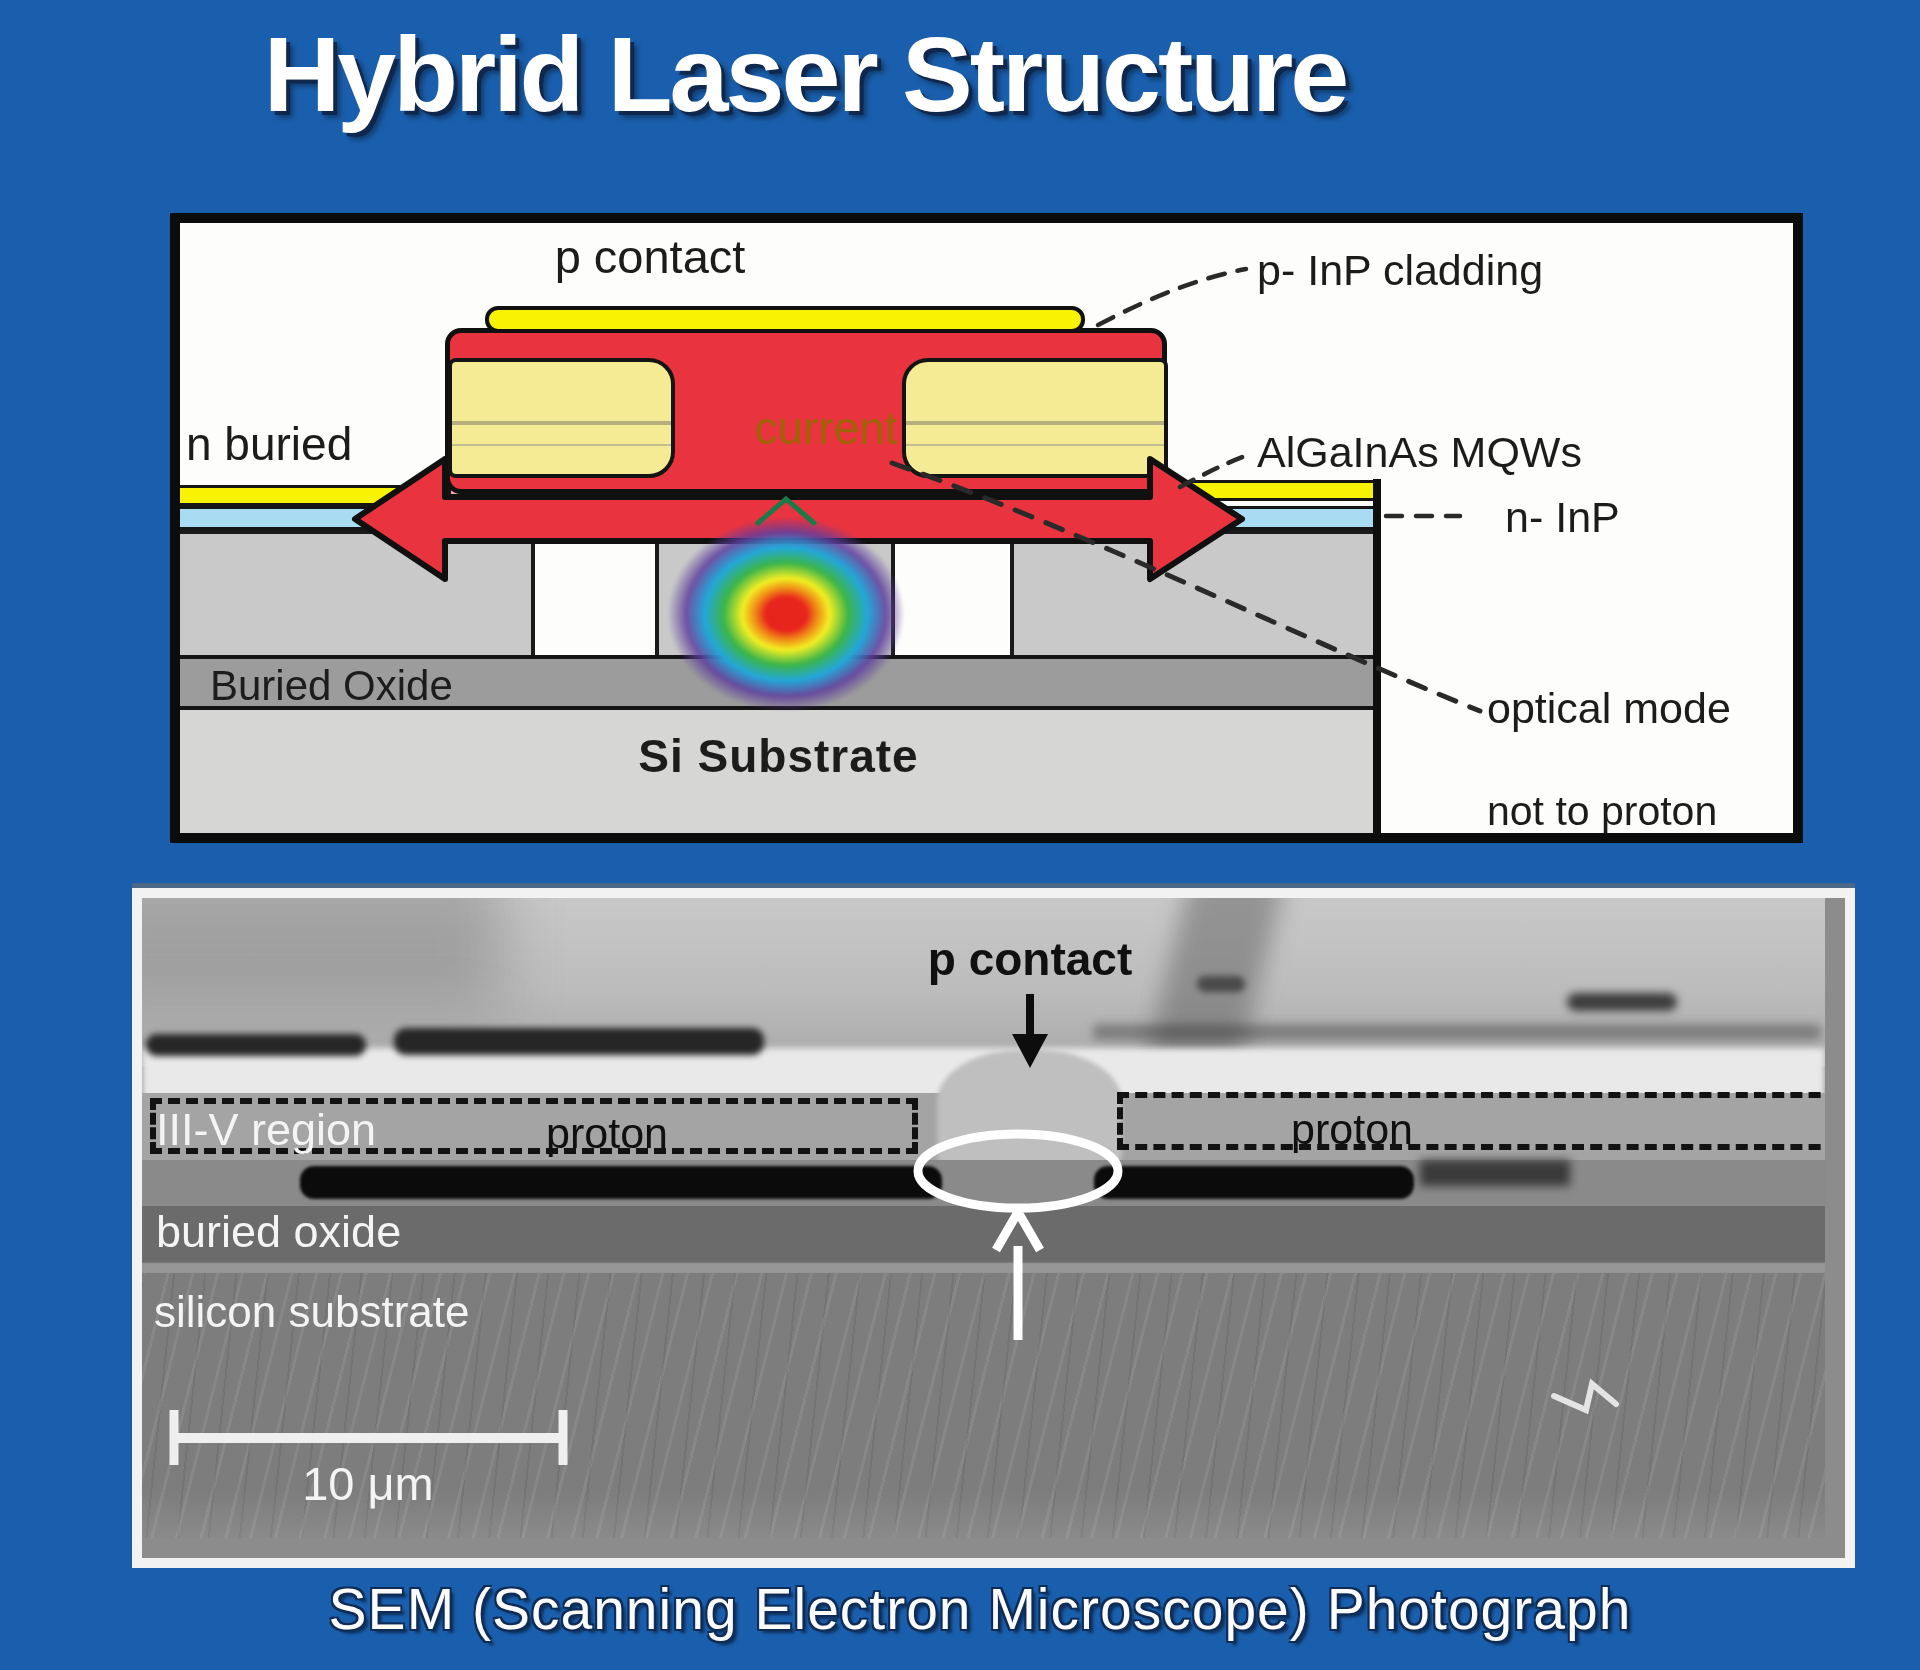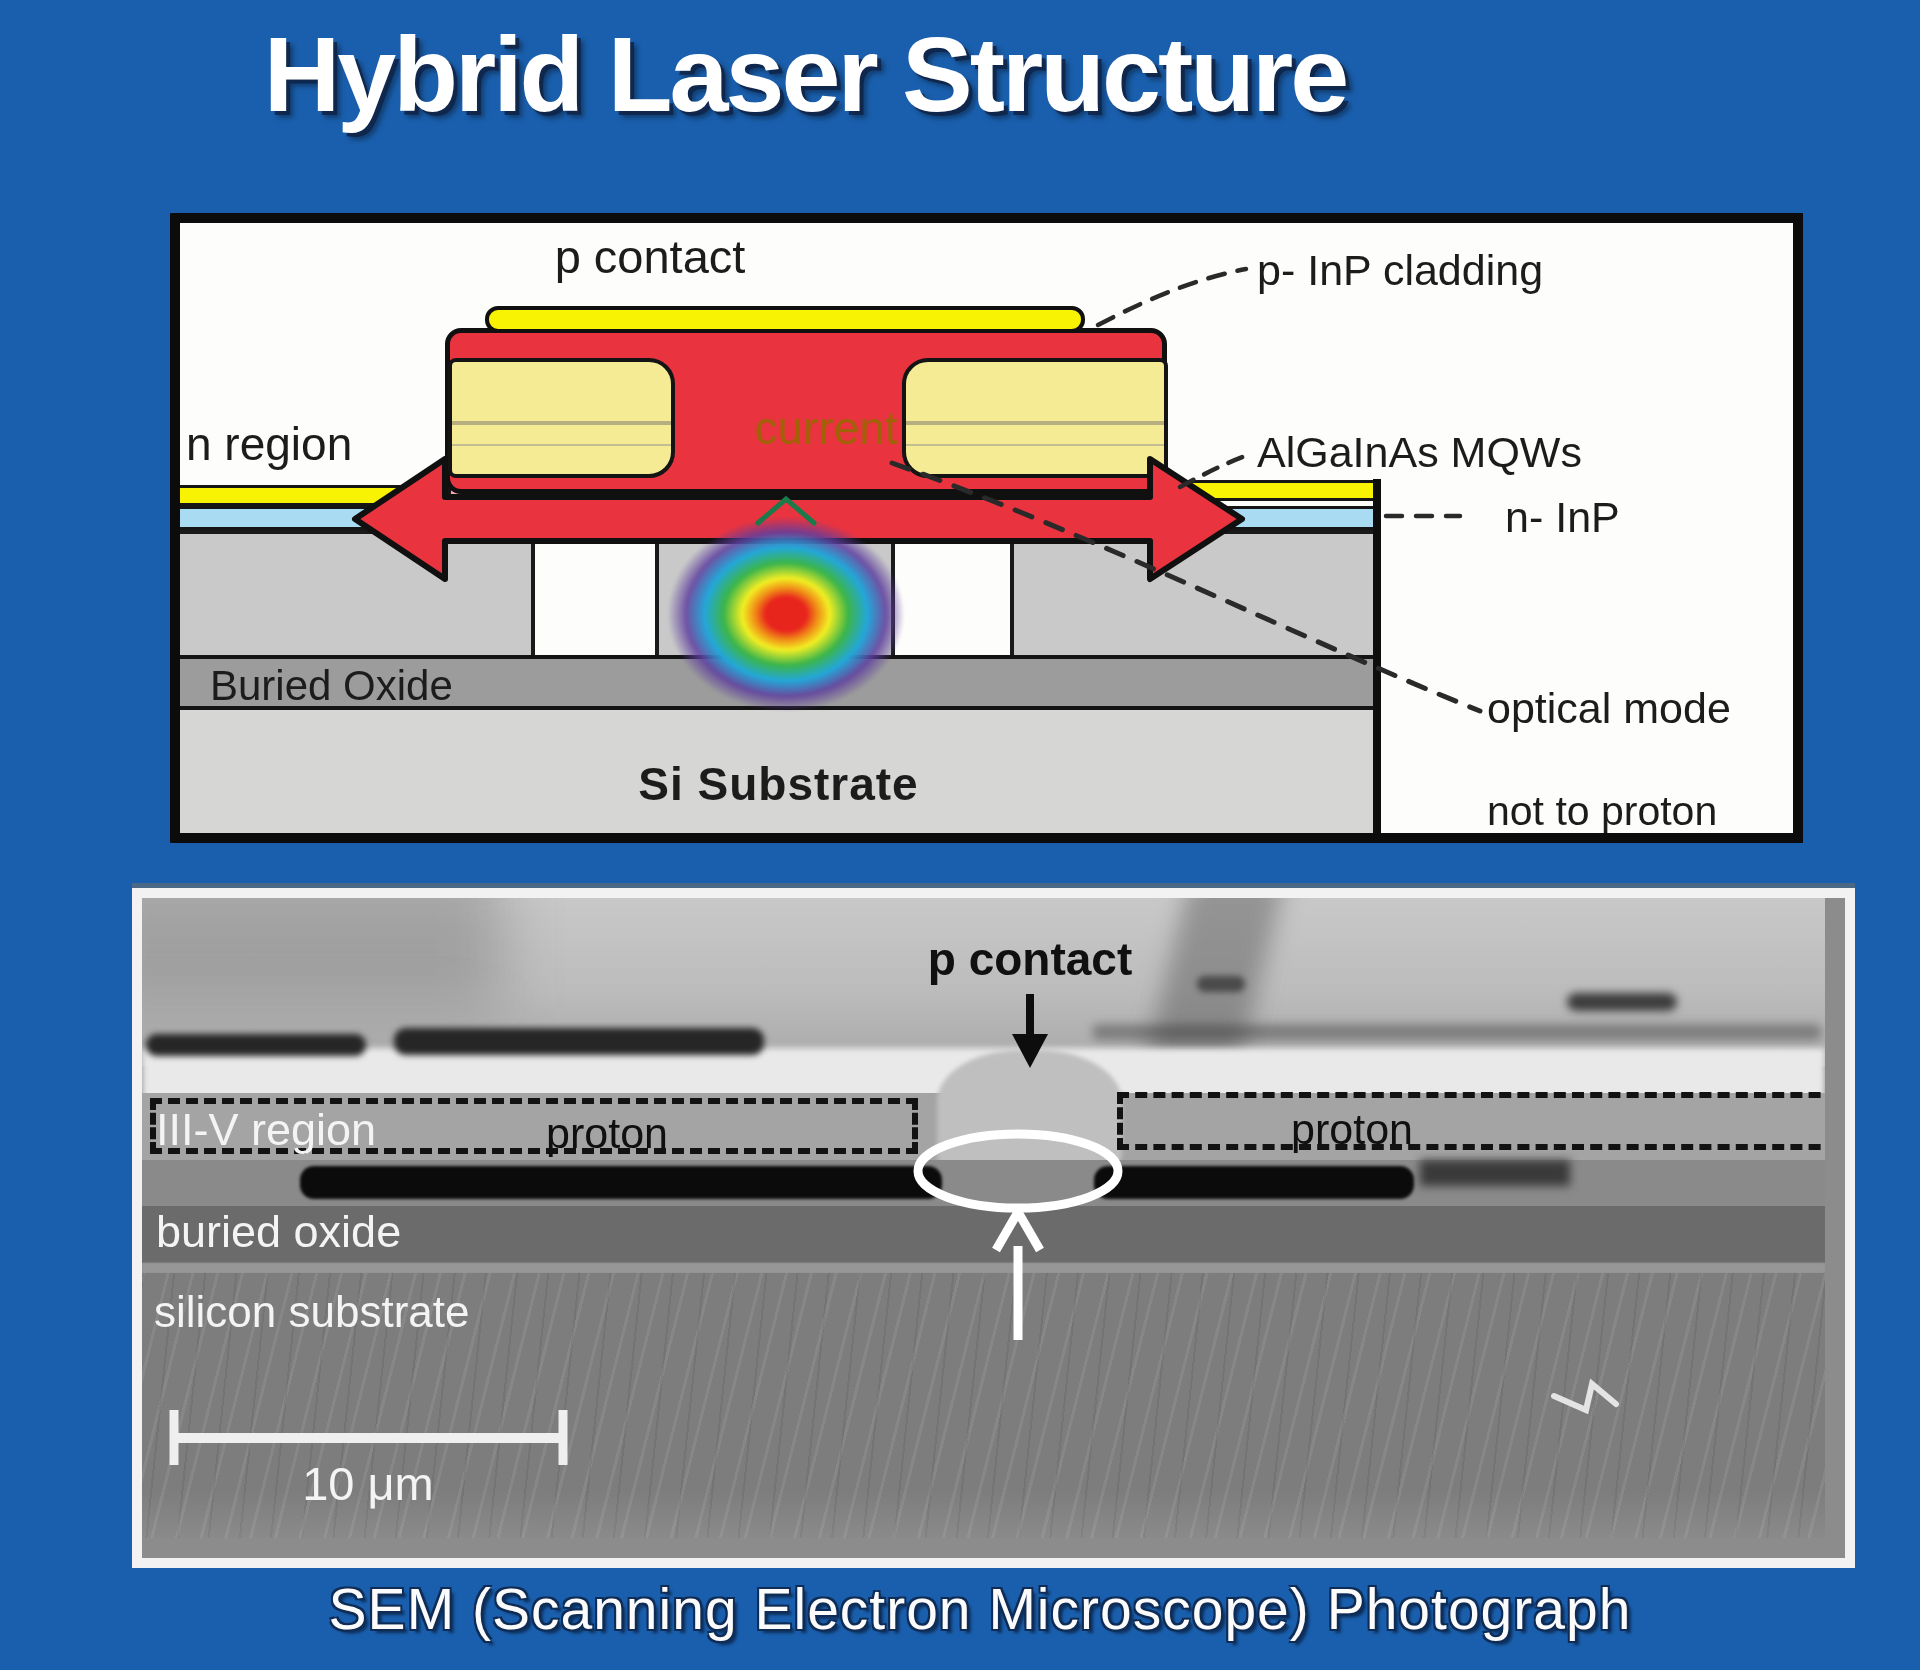--- a/index.html
+++ b/index.html
@@ -64,21 +64,21 @@
   .s-label{color:#1c1c1c;font-size:43px;white-space:nowrap;z-index:70;line-height:1.1;}
   .s-pcontact{left:320px;top:8px;width:300px;text-align:center;font-size:47px;}
   .s-ncontact{left:6px;top:196px;font-size:46px;}
   .s-current{left:530px;top:180px;width:232px;text-align:center;color:#a16207;font-size:46px;z-index:45;}
   .s-cladding{left:1077px;top:24px;}
   .s-mqws{left:1077px;top:206px;}
   .s-ninp{left:1325px;top:271px;text-align:center;}
   .s-optmode{left:1307px;top:462px;}
   .s-notscale{left:1307px;top:566px;font-size:41px;}
   .s-boxide{left:30px;top:440px;font-size:42px;z-index:70;}
-  .s-substrate{left:0;top:536px;width:1197px;text-align:center;font-size:46px;font-weight:600;letter-spacing:1px;}
+  .s-substrate{left:0;top:508px;width:1197px;text-align:center;font-size:46px;font-weight:600;letter-spacing:1px;}
 
   
   .sem{
     position:absolute;left:112px;top:888px;width:1703px;height:660px;
     border:10px solid #f2f2f2;background:#8c8c8c;box-shadow:0 -5px 0 rgba(110,110,110,.6);
   }
   .sem-inner{position:absolute;left:0;top:0;width:1683px;height:640px;overflow:hidden;}
   .sem-inner *{position:absolute;box-sizing:border-box;}
   .sem-top{left:0;top:0;width:1683px;height:168px;
     background:linear-gradient(180deg,#c8c8c8 0,#bcbcbc 55%,#a8a8a8 100%);}
@@ -167,21 +167,21 @@
 
     <svg class="svg-layer svg-top" viewBox="0 0 1613 610">
       <path d="M 918 102 C 975 72 1020 55 1066 46" fill="none" stroke="#2a2a2a" stroke-width="4.5" stroke-dasharray="17 13" stroke-linecap="round"></path>
       <path d="M 1000 264 C 1026 250 1046 240 1068 232" fill="none" stroke="#2a2a2a" stroke-width="4.5" stroke-dasharray="15 12" stroke-linecap="round"></path>
       <path d="M 1206 293 L 1280 293" fill="none" stroke="#2a2a2a" stroke-width="4.5" stroke-dasharray="16 14" stroke-linecap="round"></path>
       <path d="M 712 240 C 910 310 1130 420 1300 488" fill="none" stroke="#2a2a2a" stroke-width="5" stroke-dasharray="18 15" stroke-linecap="round"></path>
       <path d="M 578 300 L 606 276 L 634 300" fill="none" stroke="#1c7a4a" stroke-width="5" stroke-linecap="round"></path>
     </svg>
 
     <div class="s-label s-pcontact">p contact</div>
-    <div class="s-label s-ncontact">n region</div>
+    <div class="s-label s-ncontact">n buried</div>
     <div class="s-label s-current">current</div>
     <div class="s-label s-mqws">AlGaInAs MQWs</div>
     <div class="s-label s-cladding">p- InP cladding</div>
     <div class="s-label s-ninp">n- InP</div>
     <div class="s-label s-optmode">optical mode</div>
     <div class="s-label s-notscale">not to proton</div>
     <div class="s-label s-boxide">Buried Oxide</div>
     <div class="s-label s-substrate">Si Substrate</div>
   </div>
 

